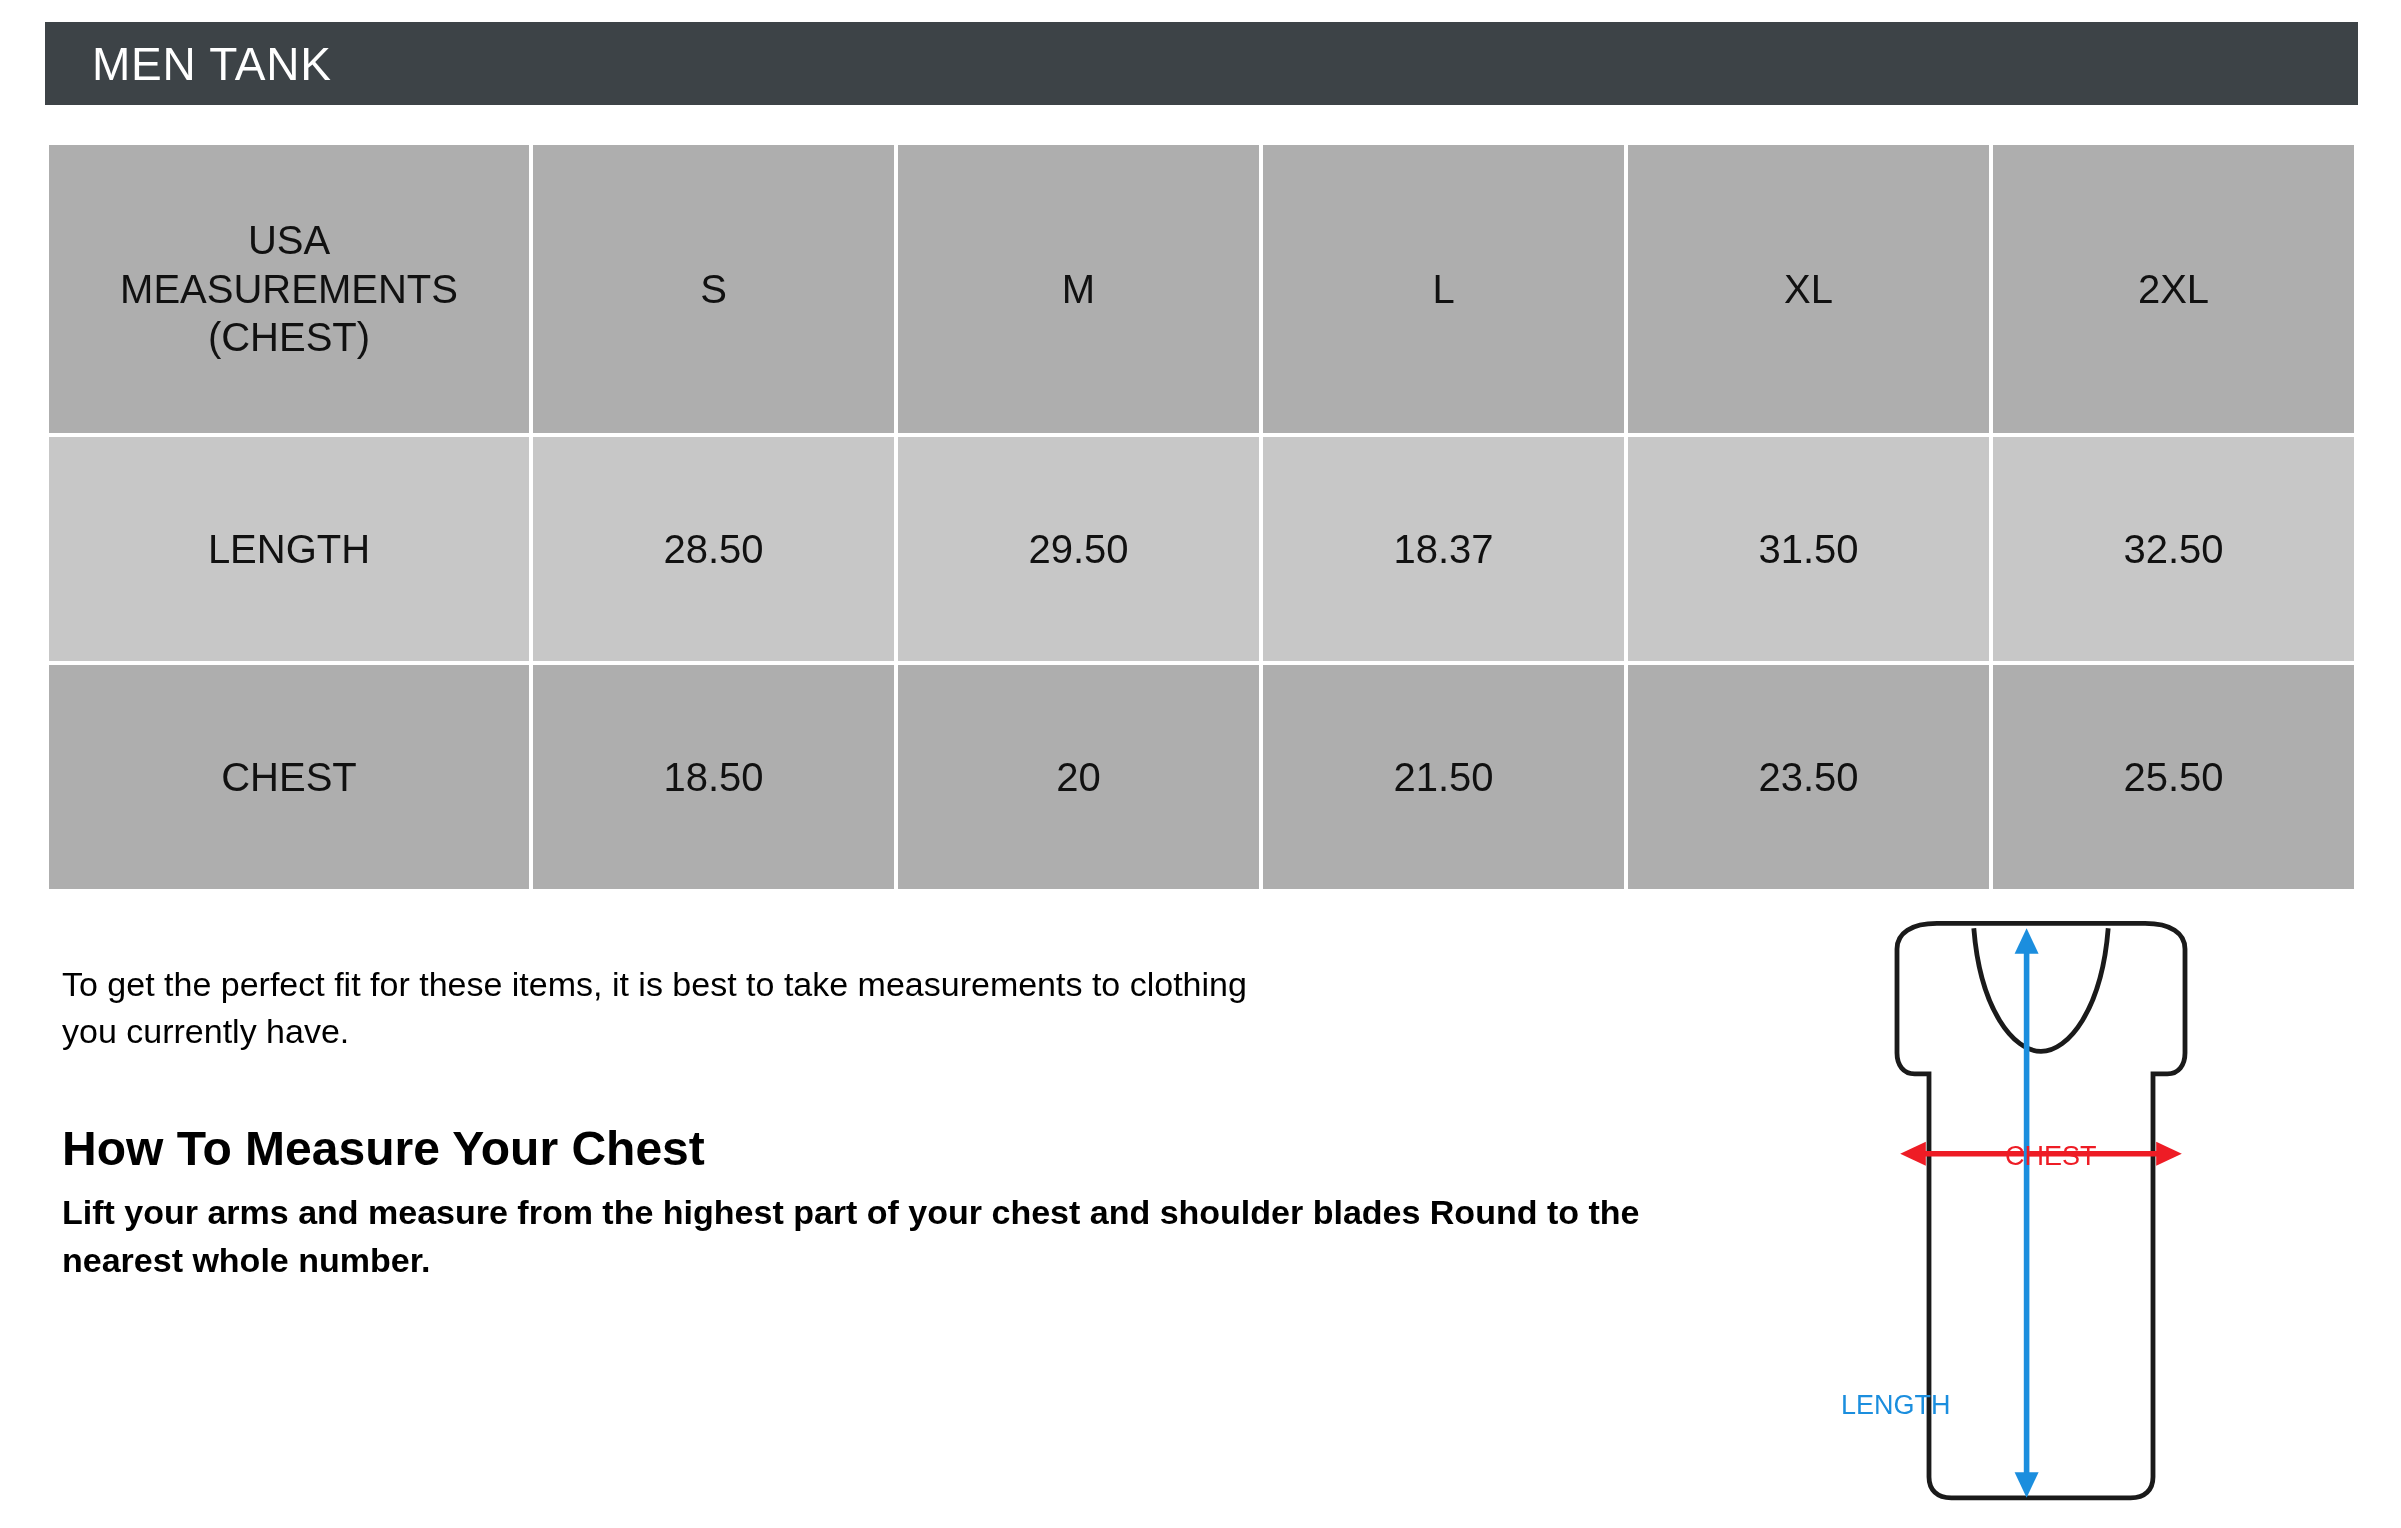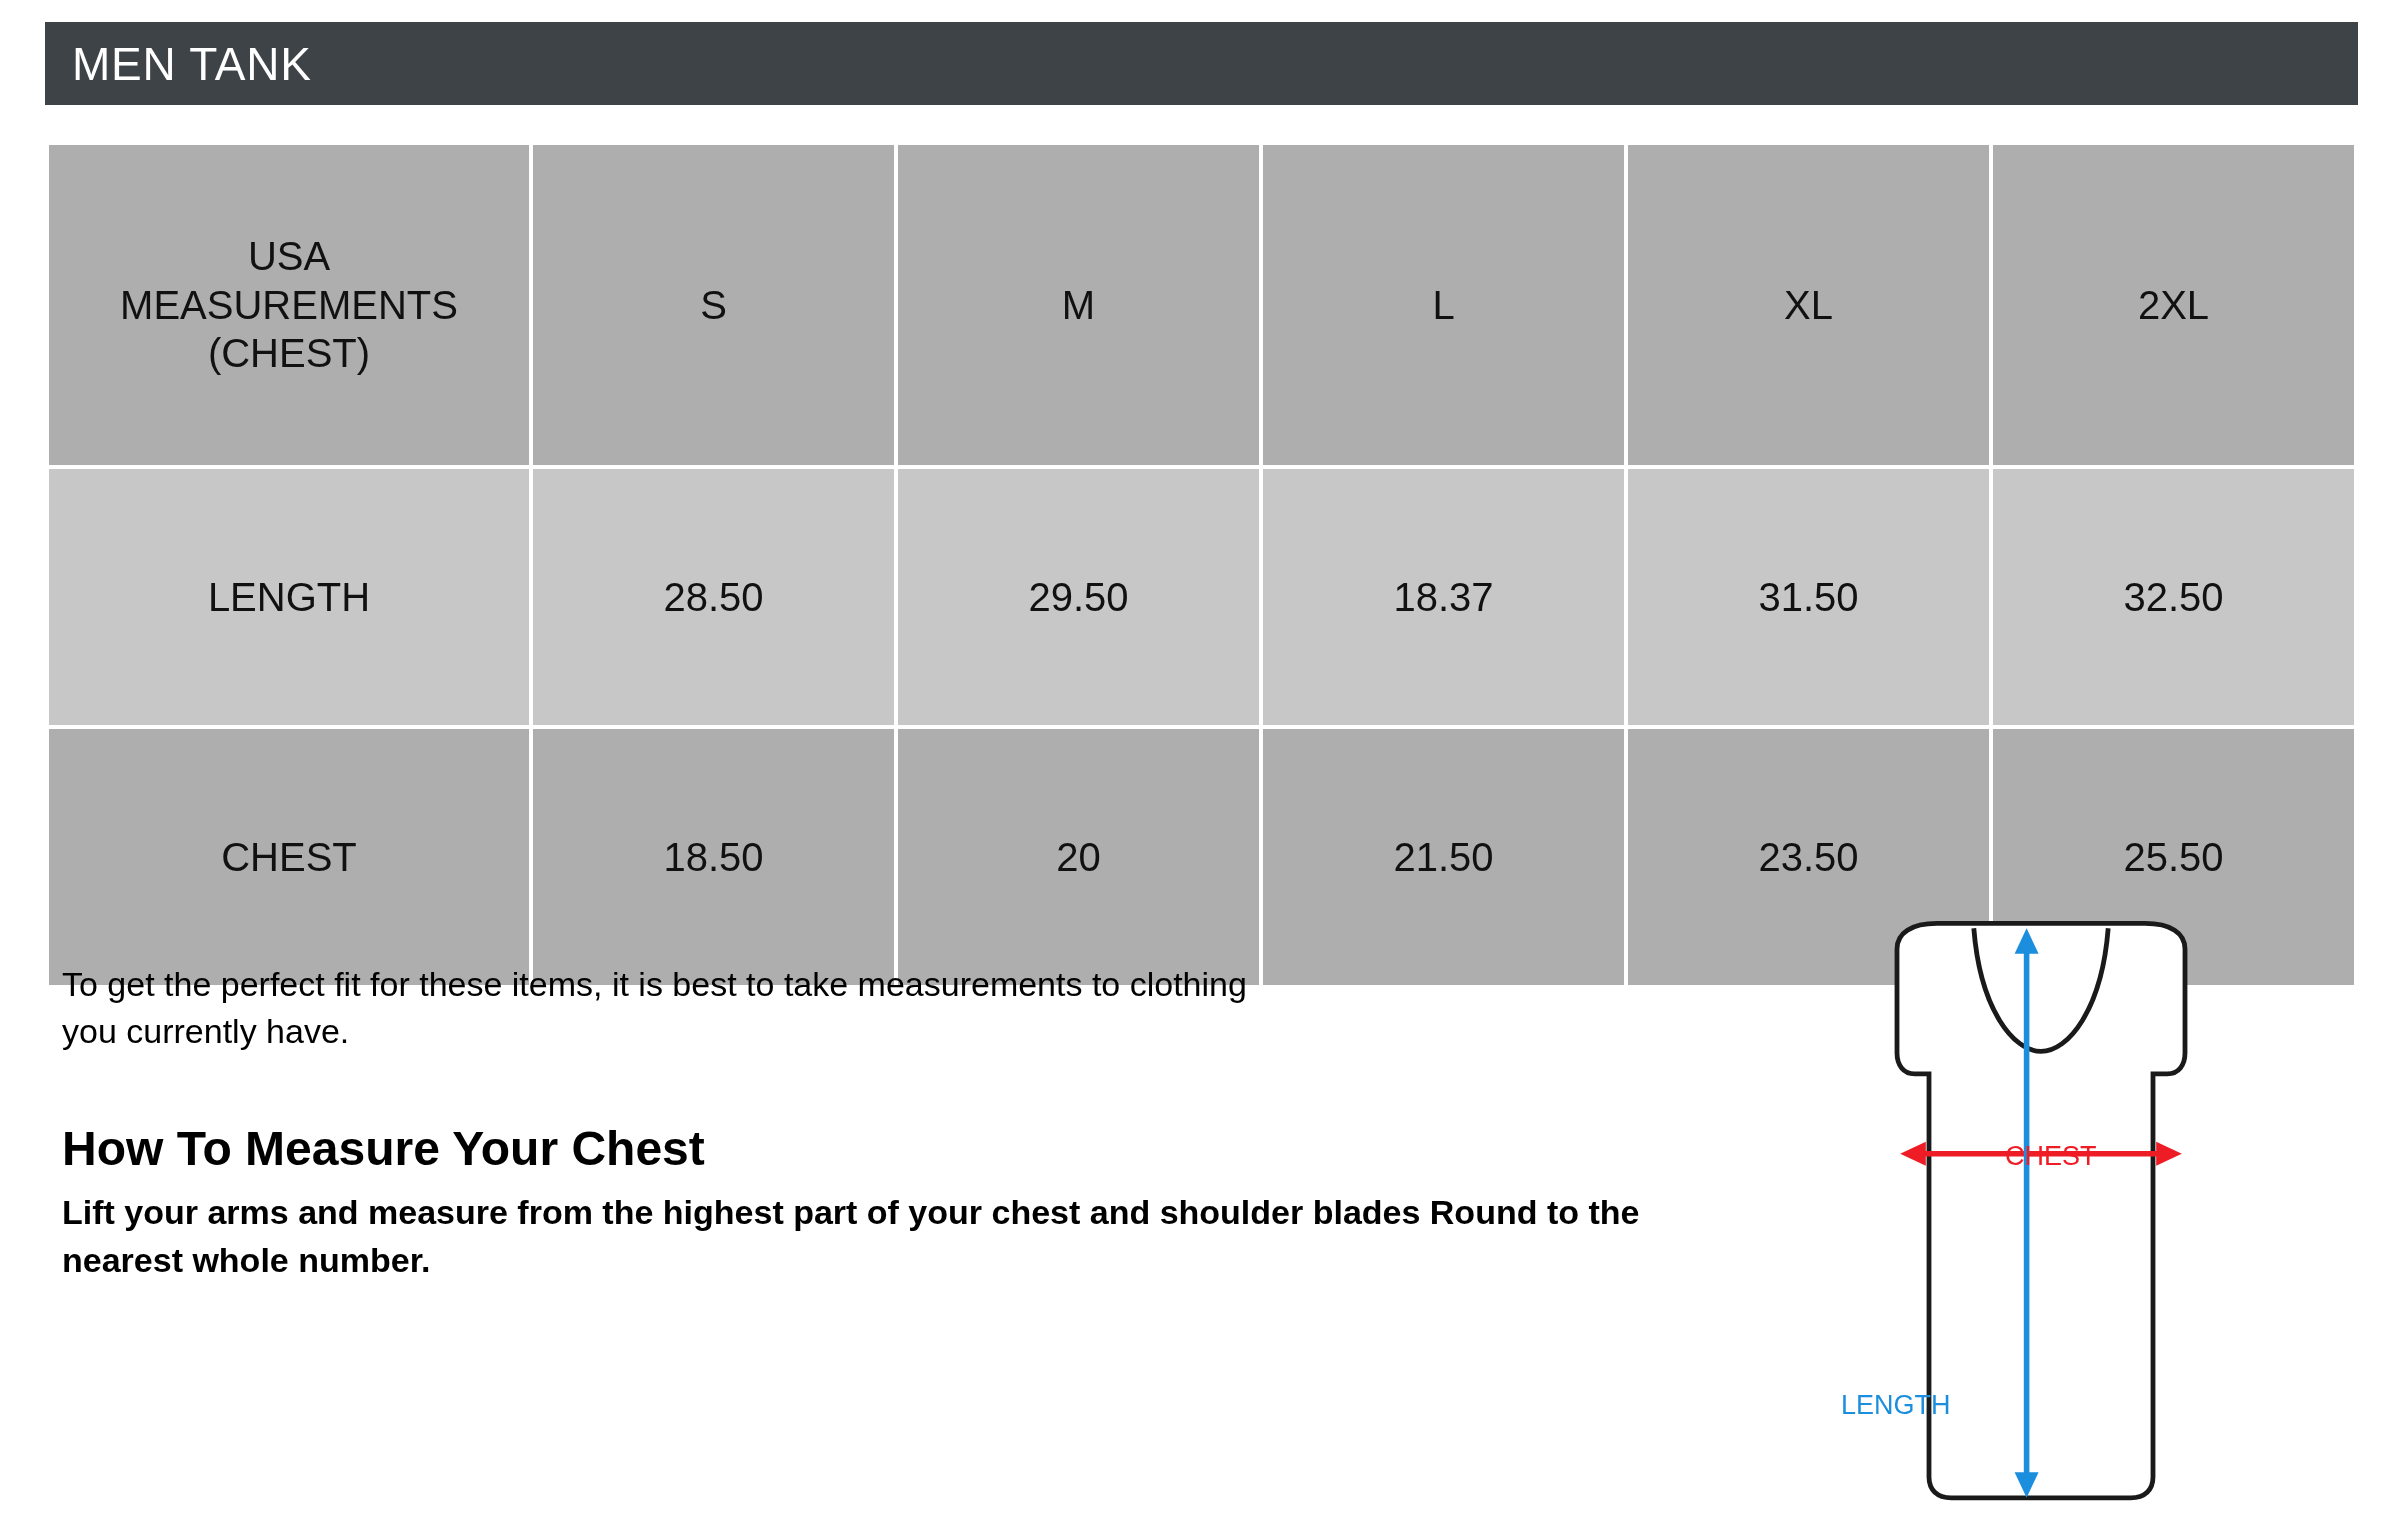--- a/index.html
+++ b/index.html
@@ -24,41 +24,41 @@
     width: 2313px;
     height: 83px;
     background: #3d4347;
     display: flex;
     align-items: center;
   }
   .title-bar .title-text {
     color: #ffffff;
     font-size: 46px;
     letter-spacing: 0.8px;
-    padding-left: 27px;
+    padding-left: 47px;
     font-weight: 400;
   }
 
   
   .size-table {
     position: absolute;
     left: 45px;
     top: 141px;
     width: 2313px;
     border-collapse: separate;
     border-spacing: 4.8px 4.8px;
     table-layout: fixed;
   }
   .size-table td {
     text-align: center;
     vertical-align: middle;
     font-size: 40px;
     font-weight: 400;
     color: #111;
-    padding: 16px;
+    padding: 0;
   }
   .size-table .head-row td {
     background: #aeaeae;
     height: 288px;
   }
   .size-table .row-light td {
     background: #c7c7c7;
     height: 224px;
   }
   .size-table .row-dark td {

